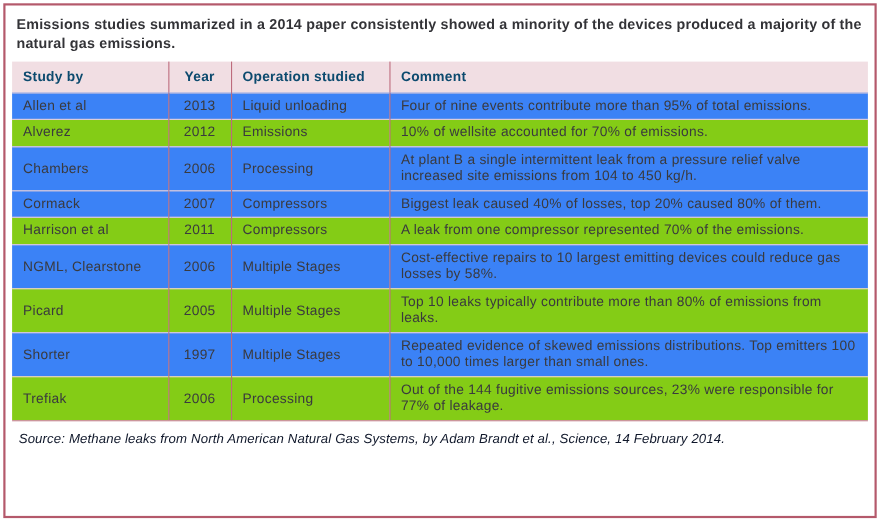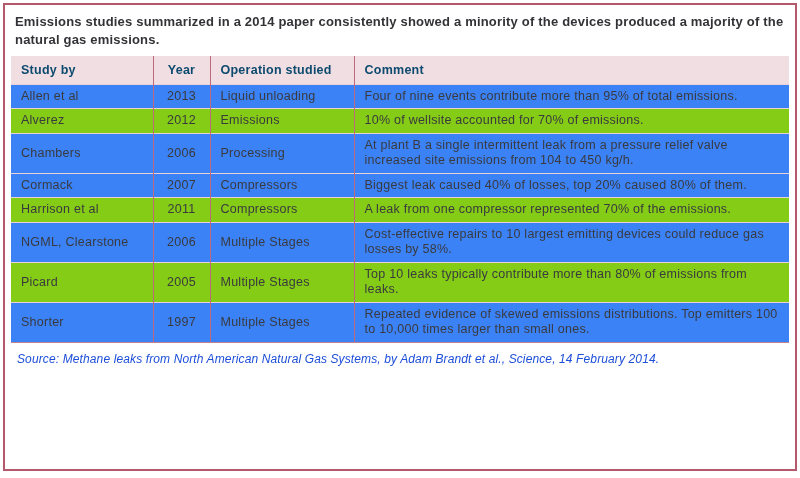--- a/index.html
+++ b/index.html
@@ -68,21 +68,21 @@
   }
   table.studies .year-col {
     text-align: center;
   }
   .source-row {
     margin-top: 0;
     border-top: 1px solid #c5808f;
     padding: 9px 6px 8px 6px;
     font-size: 12px;
     font-style: italic;
-    color: #1d4ed8;
+    color: #0f172a;
     letter-spacing: 0.01em;
   }
 </style>
 </head>
 <body>
 
 <div class="frame">
 
   <p class="caption">Emissions studies summarized in a 2014 paper consistently showed a minority of the devices produced a majority of the natural gas emissions.</p>
 
@@ -143,18 +143,24 @@
           <td class="year-col">2005</td>
           <td>Multiple Stages</td>
           <td>Top 10 leaks typically contribute more than 80% of emissions from leaks.</td>
         </tr>
         <tr>
           <td>Shorter</td>
           <td class="year-col">1997</td>
           <td>Multiple Stages</td>
           <td>Repeated evidence of skewed emissions distributions. Top emitters 100 to 10,000 times larger than small ones.</td>
         </tr>
+        <tr class="alt">
+          <td>Trefiak</td>
+          <td class="year-col">2006</td>
+          <td>Processing</td>
+          <td>Out of the 144 fugitive emissions sources, 23% were responsible for 77% of leakage.</td>
+        </tr>
       </tbody>
   </table>
 
   <div class="source-row">Source: Methane leaks from North American Natural Gas Systems, by Adam Brandt et al., Science, 14 February 2014.</div>
 
 </div>
 
 </body></html>

